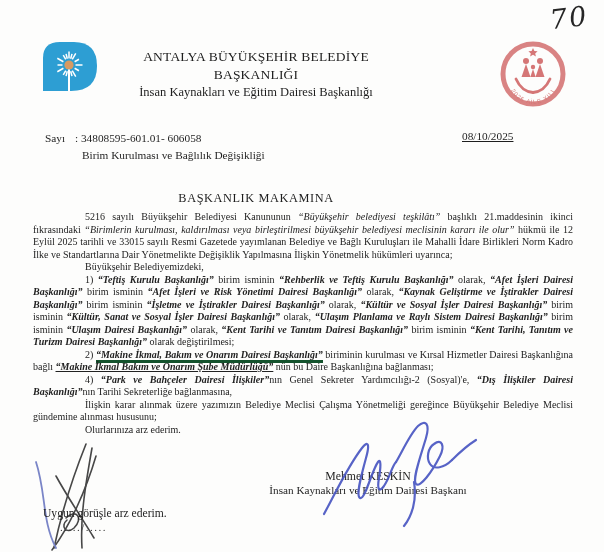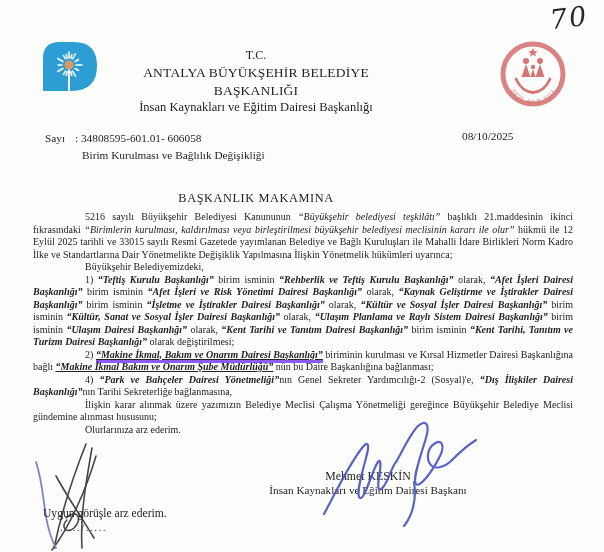--- a/index.html
+++ b/index.html
@@ -19,32 +19,32 @@
   .logo-right { position:absolute; left:495px; top:38px; }
   .head-text { position:absolute; left:100px; top:48px; width:312px; text-align:center; line-height:1.32; }
   .head-tc { font-size:12px; }
   .head-org { font-size:13.5px; letter-spacing:0.2px; }
   .head-dept { font-size:12.5px; }
   
   .meta { position:absolute; left:45px; top:130px; font-size:11.3px; line-height:17px; }
   .meta-row { display:flex; }
   .meta-label { width:30px; }
   .meta-line2 { padding-left:37px; }
-  .doc-date { position:absolute; left:462px; top:130px; font-size:11.3px; }
+  .doc-date { position:absolute; left:462px; top:130px; font-size:11.3px;text-decoration:underline; }
   
   .makam { position:absolute; left:0; top:191px; width:512px; text-align:center;
     font-size:12.3px; letter-spacing:0.6px; }
   
   .body-text { position:absolute; left:33px; top:211px; width:540px;
     font-size:10px; line-height:12.5px; text-align:justify; color:#222; }
   .para { text-indent:52px; }
   .qi { font-style:italic; }
   .qb { font-weight:bold; font-style:italic; }
   .ul { text-decoration:underline; }
-  .red-ul { border-bottom:3px solid #8b5cf6; text-decoration:underline; }
+  .red-ul { border-bottom:3px solid #14532d; }
   
   .sig-block { position:absolute; left:245px; top:469px; width:246px; text-align:center; }
   .sig-name { font-size:11.8px; }
   .sig-title { font-size:11.2px; }
   .sig-scribble { position:absolute; left:318px; top:418px; pointer-events:none; }
   
   .approval { position:absolute; left:43px; top:507px; font-size:11.6px; color:#232323; }
   .dotted { position:absolute; left:60px; top:521px; font-size:11px; letter-spacing:1.5px; color:#3a3a3a; }
   .review-scribble { position:absolute; left:22px; top:440px; pointer-events:none; }
   svg { display:block; }
@@ -96,42 +96,41 @@
       <defs>
         <path id="aileArc" d="M13 41 A25 25 0 0 0 63 41" fill="none"></path>
       </defs>
       <text font-size="6" fill="#d57676" letter-spacing="1" font-family="Liberation Sans, sans-serif">
         <textPath href="#aileArc" startOffset="50%" text-anchor="middle">2025 AİLE YILI</textPath>
       </text>
     </svg>
   </div>
 
   <div class="head-text">
-    <div class="head-tc">T.C.</div>
     <div class="head-org">ANTALYA BÜYÜKŞEHİR BELEDİYE BAŞKANLIĞI</div>
     <div class="head-dept">İnsan Kaynakları ve Eğitim Dairesi Başkanlığı</div>
   </div>
 
   <div class="meta">
     <div class="meta-row">
       <span class="meta-label">Sayı</span>
       <span>: 34808595-601.01- 606058</span>
     </div>
     <div class="meta-line2">Birim Kurulması ve Bağlılık Değişikliği</div>
   </div>
   <div class="doc-date">08/10/2025</div>
 
   <div class="makam">BAŞKANLIK MAKAMINA</div>
 
   <div class="body-text">
     <p class="para"><span>5216 sayılı Büyükşehir Belediyesi Kanununun </span><span class="qi">“Büyükşehir belediyesi teşkilâtı”</span><span> başlıklı 21.maddesinin ikinci fıkrasındaki </span><span class="qi">“Birimlerin kurulması, kaldırılması veya birleştirilmesi büyükşehir belediyesi meclisinin kararı ile olur”</span><span> hükmü ile 12 Eylül 2025 tarihli ve 33015 sayılı Resmi Gazetede yayımlanan Belediye ve Bağlı Kuruluşları ile Mahalli İdare Birlikleri Norm Kadro İlke ve Standartlarına Dair Yönetmelikte Değişiklik Yapılmasına İlişkin Yönetmelik hükümleri uyarınca;</span></p>
     <p class="para">Büyükşehir Belediyemizdeki,</p>
     <p class="para"><span>1) </span><span class="qb">“Teftiş Kurulu Başkanlığı”</span><span> birim isminin </span><span class="qb">“Rehberlik ve Teftiş Kurulu Başkanlığı”</span><span> olarak, </span><span class="qb">“Afet İşleri Dairesi Başkanlığı”</span><span> birim isminin </span><span class="qb">“Afet İşleri ve Risk Yönetimi Dairesi Başkanlığı”</span><span> olarak, </span><span class="qb">“Kaynak Geliştirme ve İştirakler Dairesi Başkanlığı”</span><span> birim isminin </span><span class="qb">“İşletme ve İştirakler Dairesi Başkanlığı”</span><span> olarak, </span><span class="qb">“Kültür ve Sosyal İşler Dairesi Başkanlığı”</span><span> birim isminin </span><span class="qb">“Kültür, Sanat ve Sosyal İşler Dairesi Başkanlığı”</span><span> olarak, </span><span class="qb">“Ulaşım Planlama ve Raylı Sistem Dairesi Başkanlığı”</span><span> birim isminin </span><span class="qb">“Ulaşım Dairesi Başkanlığı”</span><span> olarak, </span><span class="qb">“Kent Tarihi ve Tanıtım Dairesi Başkanlığı”</span><span> birim isminin </span><span class="qb">“Kent Tarihi, Tanıtım ve Turizm Dairesi Başkanlığı”</span><span> olarak değiştirilmesi;</span></p>
     <p class="para"><span>2) </span><span class="qb red-ul">“Makine İkmal, Bakım ve Onarım Dairesi Başkanlığı”</span><span> biriminin kurulması ve Kırsal Hizmetler Dairesi Başkanlığına bağlı </span><span class="qb ul">“Makine İkmal Bakım ve Onarım Şube Müdürlüğü”</span><span> nün bu Daire Başkanlığına bağlanması;</span></p>
-    <p class="para"><span>4) </span><span class="qb">“Park ve Bahçeler Dairesi Yönetmeliği”</span><span>nın Genel Sekreter Yardımcılığı-2 (Sosyal)'e, </span><span class="qb">“Dış İlişkiler Dairesi Başkanlığı”</span><span>nın Tarihi Sekreterliğe bağlanmasına,</span></p>
+    <p class="para"><span>4) </span><span class="qb">“Park ve Bahçeler Dairesi İlişkiler”</span><span>nın Genel Sekreter Yardımcılığı-2 (Sosyal)'e, </span><span class="qb">“Dış İlişkiler Dairesi Başkanlığı”</span><span>nın Tarihi Sekreterliğe bağlanmasına,</span></p>
     <p class="para">İlişkin karar alınmak üzere yazımızın Belediye Meclisi Çalışma Yönetmeliği gereğince Büyükşehir Belediye Meclisi gündemine alınması hususunu;</p>
     <p class="para">Olurlarınıza arz ederim.</p>
   </div>
 
   <div class="sig-block">
     <div class="sig-name">Mehmet KESKİN</div>
     <div class="sig-title">İnsan Kaynakları ve Eğitim Dairesi Başkanı</div>
   </div>
   <div class="sig-scribble">
     <svg width="170" height="110" viewBox="0 0 170 110" fill="none" stroke="#4a57c2" stroke-width="2.2" stroke-linecap="round" opacity="0.92">

